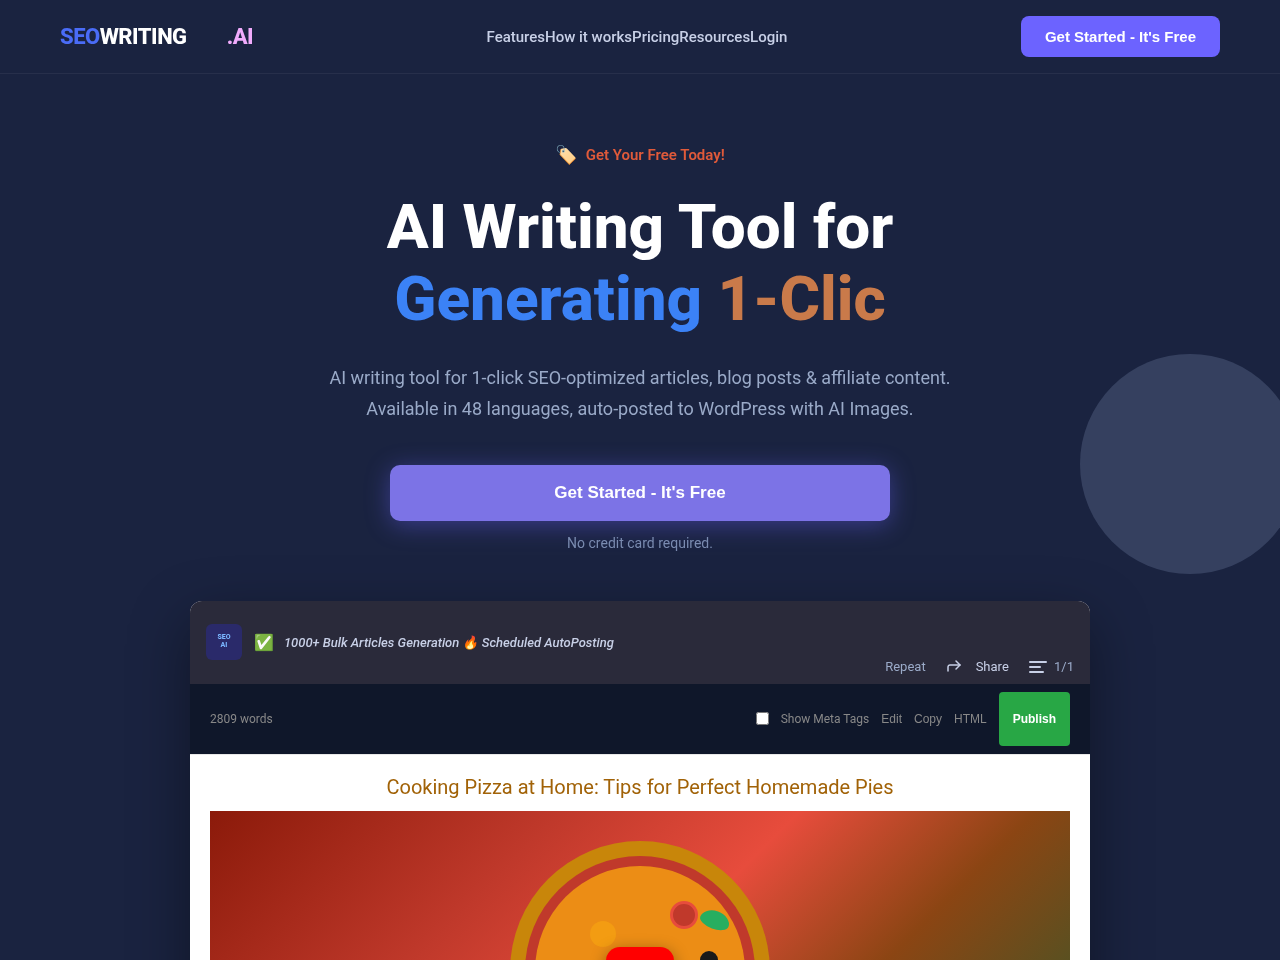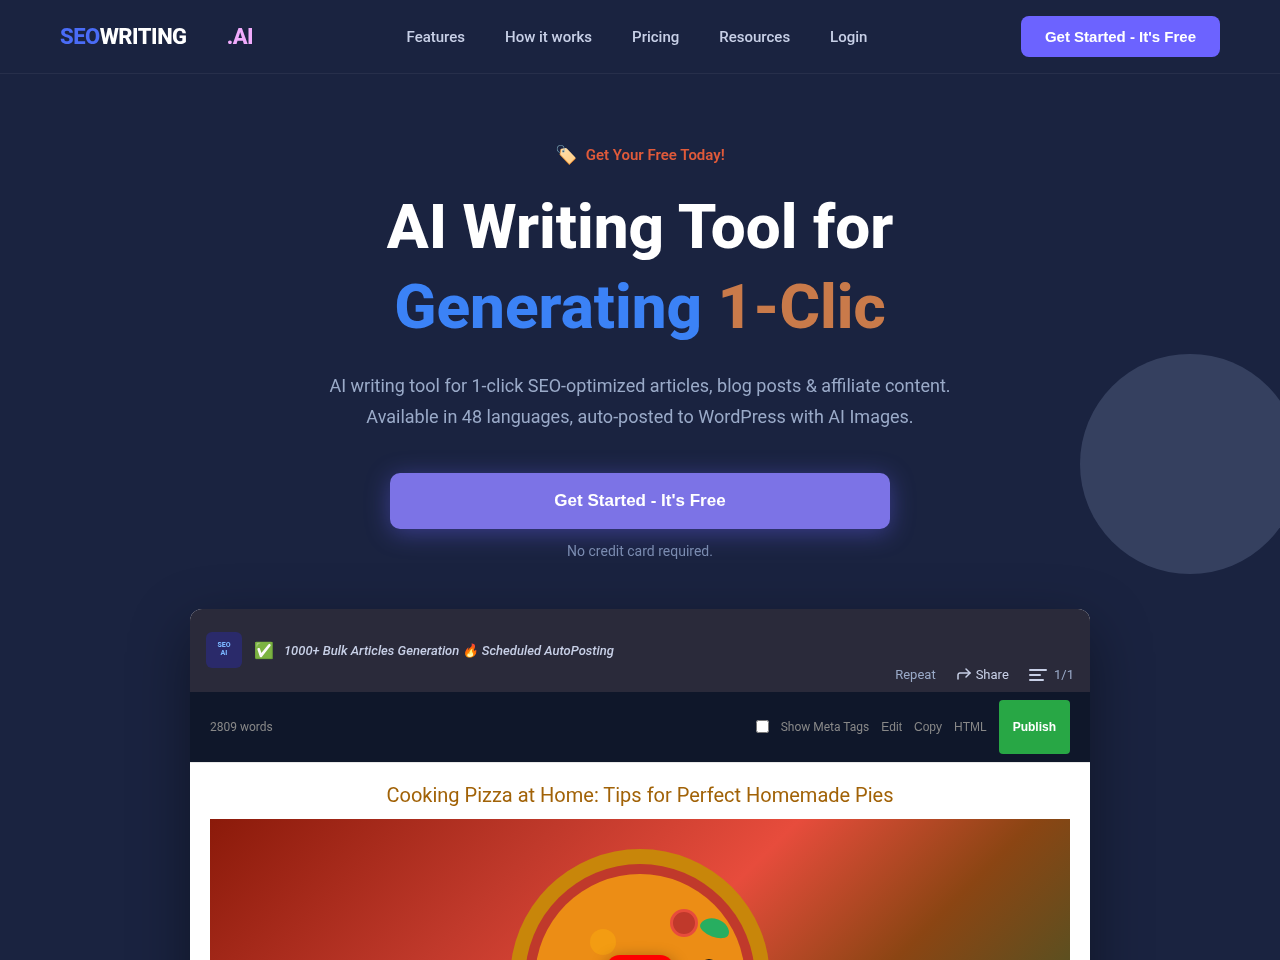--- a/index.html
+++ b/index.html
@@ -45,21 +45,20 @@
     }
 
     .logo-dot-ai {
       color: #f0abfc;
       padding-left: 40px;
     }
 
     .nav-links {
       display: flex;
       align-items: flex-start;
-      gap: 40px;
       list-style: none;
     }
 
     .nav-links a {
       color: #c8d0e7;
       text-decoration: none;
       font-size: 15px;
       font-weight: 500;
       transition: color 0.2s;
     }
@@ -98,21 +97,21 @@
 
     .badge-icon {
       font-size: 18px;
     }
 
     .hero-title-line1 {
       font-size: 62px;
       font-weight: 800;
       color: #ffffff;
       line-height: 1.1;
-      margin-bottom: 12px;
+      margin-bottom: 4px;
     }
 
     .hero-title-line2 {
       font-size: 62px;
       font-weight: 800;
       line-height: 1.1;
       margin-bottom: 30px;
     }
 
     .hero-title-line2 .green-text {
@@ -232,21 +231,21 @@
       align-items: center;
       gap: 20px;
       color: #9aaac8;
       font-size: 13px;
       margin-top: 48px;
     }
 
     .share-icon-area {
       display: flex;
       align-items: center;
-      gap: 4px;
+      gap: 14px;
       color: #c8d0e7;
       font-size: 13px;
     }
 
     
     .video-content-area {
       background: #ffffff;
       padding: 0;
     }
 

